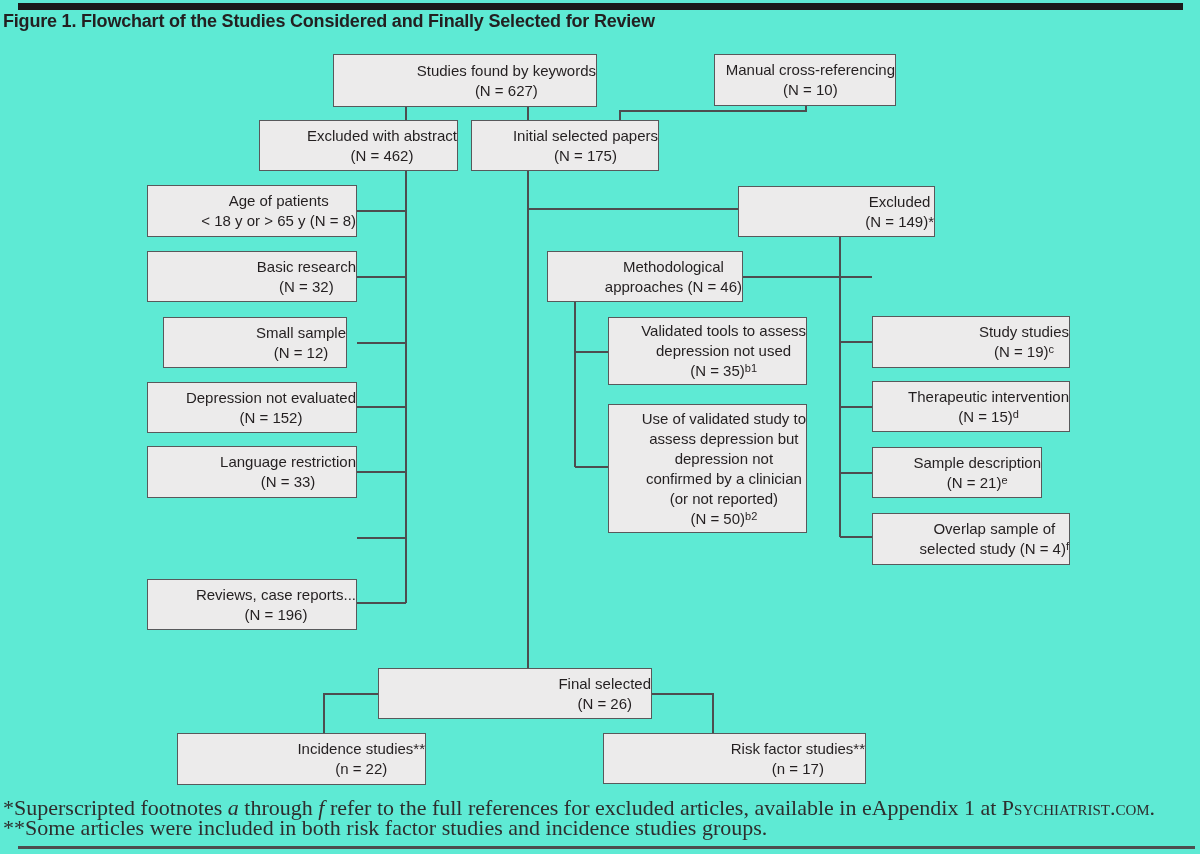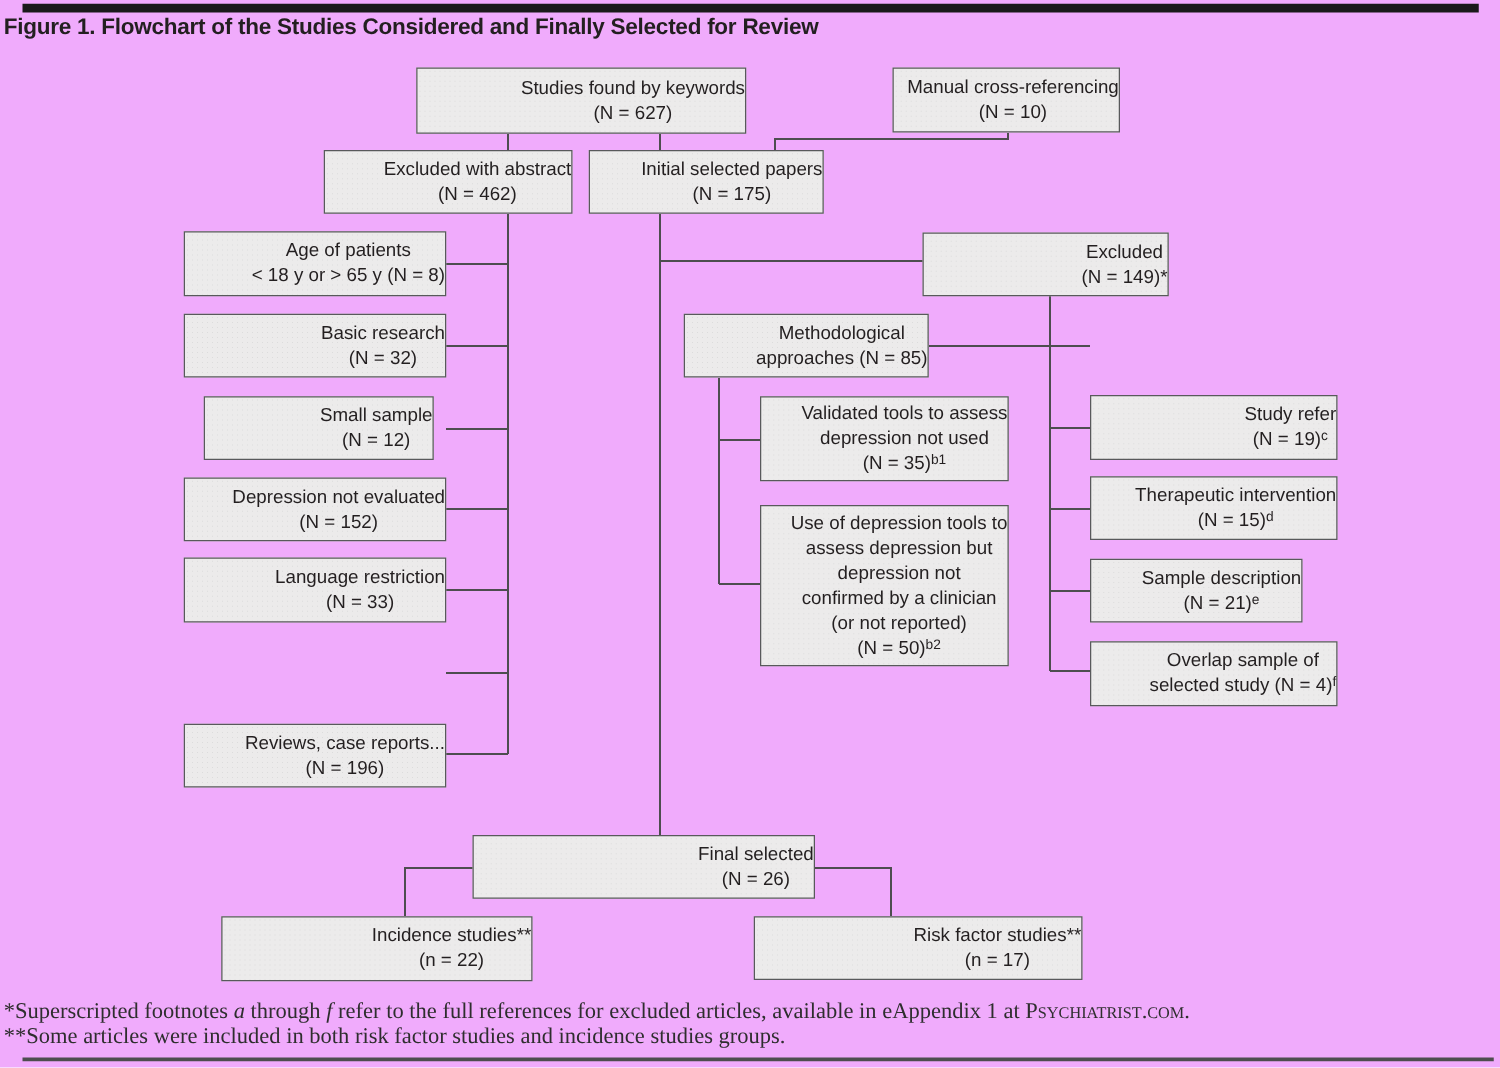--- a/index.html
+++ b/index.html
@@ -1,17 +1,17 @@
 <!DOCTYPE html>
 <html><head>
 <meta charset="utf-8">
 <style>
   html,body{margin:0;padding:0;background:#ffffff;}
   #canvas{
-    position:relative;width:1200px;height:854px;background:#f0abfc;overflow:hidden;
+    position:relative;width:1200px;height:854px;background:#5eead4;overflow:hidden;
     font-family:"Liberation Sans", sans-serif;
   }
   #topbar{position:absolute;left:18px;top:3px;width:1165px;height:7px;background:#1a1a1a;}
   #title{
     position:absolute;left:3px;top:11px;width:1190px;
     font-size:18px;font-weight:bold;color:#231f20;letter-spacing:-0.2px;
   }
   #lines{position:absolute;left:0;top:0;}
   .box{
     position:absolute;box-sizing:border-box;
@@ -19,21 +19,21 @@
     background-image:radial-gradient(#dcdcdc 0.6px, transparent 0.6px);
     background-size:4px 4px;
     border:1.6px solid #58595b;
     display:flex;align-items:center;justify-content:flex-end;
     text-align:center;color:#231f20;font-size:15px;line-height:20px;
   }
   .box span{white-space:nowrap;}
   .box sup{font-size:11px;line-height:0;vertical-align:4px;}
   #footnotes{
     position:absolute;left:3px;top:798px;width:1192px;
-    font-family:"Liberation Serif", serif;font-size:18px;line-height:20px;color:#2e2e2e;
+    font-family:"Liberation Serif", serif;font-size:22px;line-height:20px;color:#2e2e2e;
   }
   #footnotes .ital{font-style:italic;}
   #footnotes .site{font-variant:small-caps;}
   #bottomrule{position:absolute;left:18px;top:846px;width:1177px;height:2.5px;background:#4d4d4f;}
 </style>
 </head>
 <body>
 
 <div id="canvas">
 
@@ -113,34 +113,34 @@
 
   <div class="box" style="left:147px;top:579px;width:210px;height:51px">
     <div><span>Reviews, case reports...</span><br><span>(N = 196)</span></div>
   </div>
 
   <div class="box" style="left:738px;top:186px;width:197px;height:51px">
     <div><span>Excluded</span><br><span>(N = 149)*</span></div>
   </div>
 
   <div class="box" style="left:547px;top:251px;width:196px;height:51px">
-    <div><span>Methodological</span><br><span>approaches (N = 85)</span></div>
+    <div><span>Methodological</span><br><span>approaches (N = 46)</span></div>
   </div>
 
   <div class="box" style="left:608px;top:317px;width:199px;height:68px">
     <div><span>Validated tools to assess</span><br><span>depression not used</span><br><span>(N = 35)</span><sup>b1</sup></div>
   </div>
 
   <div class="box" style="left:608px;top:404px;width:199px;height:129px">
-    <div><span>Use of depression tools to</span><br><span>assess depression but</span><br><span>depression not</span><br><span>confirmed by a clinician</span><br><span>(or not reported)</span><br><span>(N = 50)</span><sup>b2</sup></div>
+    <div><span>Use of validated study to</span><br><span>assess depression but</span><br><span>depression not</span><br><span>confirmed by a clinician</span><br><span>(or not reported)</span><br><span>(N = 50)</span><sup>b2</sup></div>
   </div>
 
 
   <div class="box" style="left:872px;top:316px;width:198px;height:52px">
-    <div><span>Study refer</span><br><span>(N = 19)</span><sup>c</sup></div>
+    <div><span>Study studies</span><br><span>(N = 19)</span><sup>c</sup></div>
   </div>
 
   <div class="box" style="left:872px;top:381px;width:198px;height:51px">
     <div><span>Therapeutic intervention</span><br><span>(N = 15)</span><sup>d</sup></div>
   </div>
 
   <div class="box" style="left:872px;top:447px;width:170px;height:51px">
     <div><span>Sample description</span><br><span>(N = 21)</span><sup>e</sup></div>
   </div>
 

